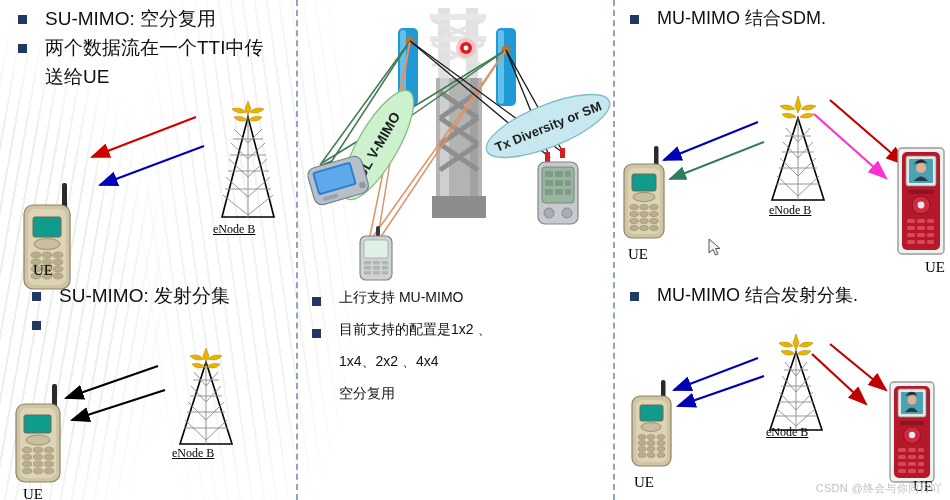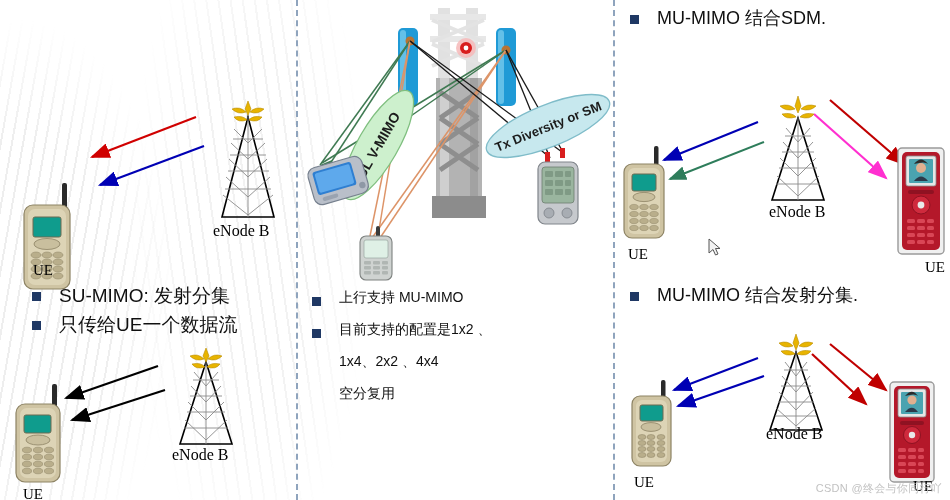--- a/index.html
+++ b/index.html
@@ -62,21 +62,21 @@
   #mid-bullets .bline{margin-bottom:12px;}
   #tr-bullets{left:630px;top:6px;width:310px;font-size:18px;}
   #br-bullets{left:630px;top:283px;width:310px;font-size:18px;text-align:center;}
 
   
   .label{
     position:absolute;font-family:"Liberation Serif","DejaVu Serif",serif;
     color:#000;white-space:nowrap;
   }
   .lbl-ue{font-size:15px;}
-  .lbl-enb{font-size:16px;}
+  .lbl-enb{font-size:12px;text-decoration:underline;}
 
   
   .art{position:absolute;}
   svg{display:block;overflow:visible;}
 
   
   #watermark{
     position:absolute;right:8px;bottom:4px;
     font-size:11px;color:#c2c2c2;letter-spacing:.3px;
     font-family:"Liberation Sans","DejaVu Sans",sans-serif;
@@ -90,20 +90,34 @@
 <body>
 
 <div id="slide">
 
   <div class="bg-swoosh"></div>
   <div class="bg-swoosh2"></div>
 
   <div class="divider" id="div-left"></div>
   <div class="divider" id="div-right"></div>
 
+  <div class="bullets" id="tl-bullets">
+    <div class="bline">
+      <span class="bullet-sq"></span>
+      <span class="btxt">SU-MIMO: 空分复用</span>
+    </div>
+    <div class="bline">
+      <span class="bullet-sq"></span>
+      <span class="btxt">两个数据流在一个TTI中传</span>
+    </div>
+    <div class="bline nobul">
+      <span class="bullet-sq"></span>
+      <span class="btxt">送给UE</span>
+    </div>
+  </div>
 
   <div class="art" style="left:0px;top:95px;">
     <svg width="296" height="190" viewBox="0 0 296 190">
       <defs>
         <marker id="ah-red" markerWidth="9" markerHeight="7" refX="8" refY="3.5" orient="auto">
           <polygon points="0 0, 9 3.5, 0 7" fill="#d00000"></polygon>
           </marker>
         <marker id="ah-blue" markerWidth="9" markerHeight="7" refX="8" refY="3.5" orient="auto">
           <polygon points="0 0, 9 3.5, 0 7" fill="#0000b4"></polygon>
           </marker>
@@ -168,21 +182,20 @@
   <div class="label lbl-ue" style="left:33px;top:262px;">UE</div>
   <div class="label lbl-enb" style="left:213px;top:222px;">eNode B</div>
 
   <div class="bullets" id="bl-bullets">
     <div class="bline">
       <span class="bullet-sq"></span>
       <span class="btxt">SU-MIMO: 发射分集</span>
     </div>
     <div class="bline">
       <span class="bullet-sq"></span>
-      <span class="btxt">只传给UE一个数据流</span>
     </div>
   </div>
 
   <div class="art" style="left:0px;top:352px;">
     <svg width="296" height="148" viewBox="0 0 296 148">
       <defs>
         <marker id="ah-blk" markerWidth="9" markerHeight="7" refX="8" refY="3.5" orient="auto">
           <polygon points="0 0, 9 3.5, 0 7" fill="#000"></polygon>
           </marker>
       </defs>

